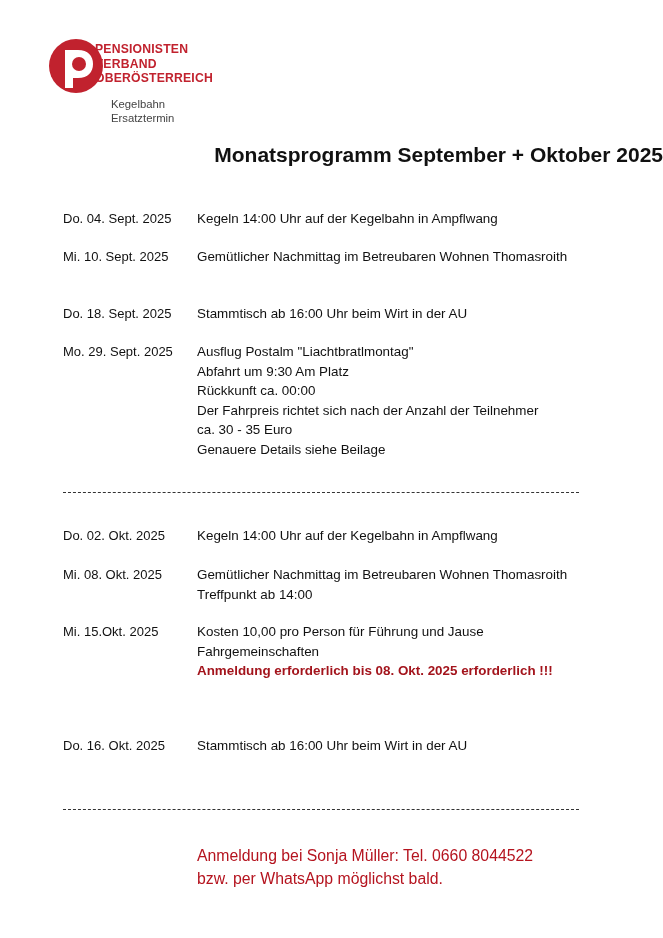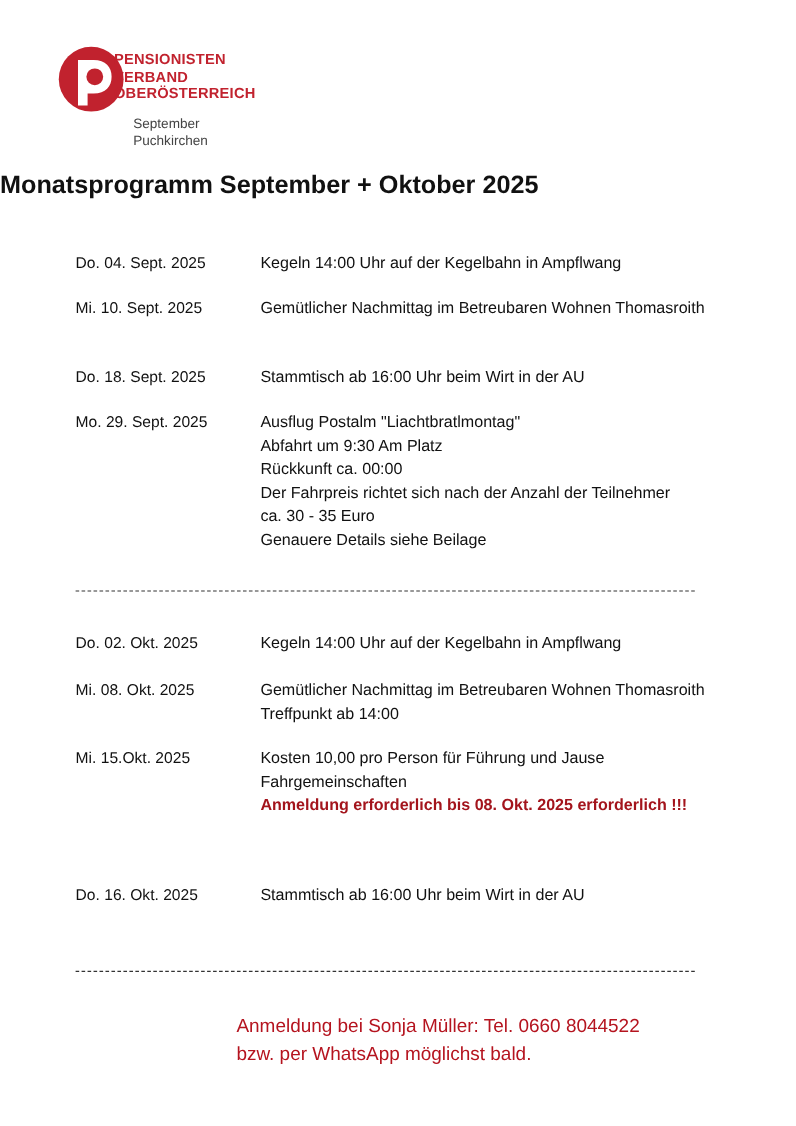--- a/index.html
+++ b/index.html
@@ -13,32 +13,32 @@
     .logo-title {
       position: absolute; left: 47px; top: 4px;
       color: #c1222e; font-weight: bold; font-size: 12.2px; line-height: 14.5px;
       letter-spacing: 0.2px; white-space: nowrap;
     }
     .logo-sub {
       position: absolute; left: 63px; top: 60px;
       color: #444; font-size: 11.3px; line-height: 13.5px; white-space: nowrap;
     }
     .title {
-      position: absolute; left: 0; width: 663px; top: 143px; text-align: left;
+      position: absolute; left: 0; width: 663px; top: 143px; text-align: right;
       font-weight: bold; font-size: 21px; color: #111; white-space: nowrap;
     }
     .events { position: absolute; left: 63px; top: 0; width: 560px; }
     .event { position: absolute; left: 0; width: 560px; }
     .ev-date {
       position: absolute; left: 0; top: 0; width: 134px;
       font-size: 13px; line-height: 19.5px; white-space: nowrap;
     }
     .ev-lines { position: absolute; left: 134px; top: 0; width: 430px; }
     .ev-line {
-      font-size: 13.4px; line-height: 19.5px; white-space: nowrap; color: #111; margin-left: 20px;
+      font-size: 13.4px; line-height: 19.5px; white-space: nowrap; color: #111;
     }
     .ev-line.alert { color: #a3141c; font-weight: bold; }
     .divider {
       position: absolute; left: 63px; width: 516px; height: 0;
       border-top: 1.2px dashed #333;
     }
     .contact {
       position: absolute; left: 197px; top: 845px;
       color: #b5141f; font-size: 15.8px; line-height: 22.5px; white-space: nowrap;
     }
@@ -51,22 +51,22 @@
     <circle cx="28" cy="28" r="27" fill="#c1222e"></circle>
     <path d="M17 50 L17 12 L30 12 C40 12 45 18 45 26 C45 34 40 40 30 40 L25 40 L25 50 Z" fill="#ffffff"></path>
     <circle cx="31" cy="26" r="7" fill="#c1222e"></circle>
   </svg>
   <div class="logo-title">
     <div>PENSIONISTEN</div>
     <div>VERBAND</div>
     <div>OBERÖSTERREICH</div>
   </div>
   <div class="logo-sub">
-    <div>September</div>
-    <div>Puchkirchen</div>
+    <div>Kegelbahn</div>
+    <div>Ersatztermin</div>
   </div>
 </div>
 
 <div class="title">Monatsprogramm September + Oktober 2025</div>
 
 <div class="events">
 
   <div class="event" style="top:209px">
     <div class="ev-date">Do. 04. Sept. 2025</div>
     <div class="ev-lines">

